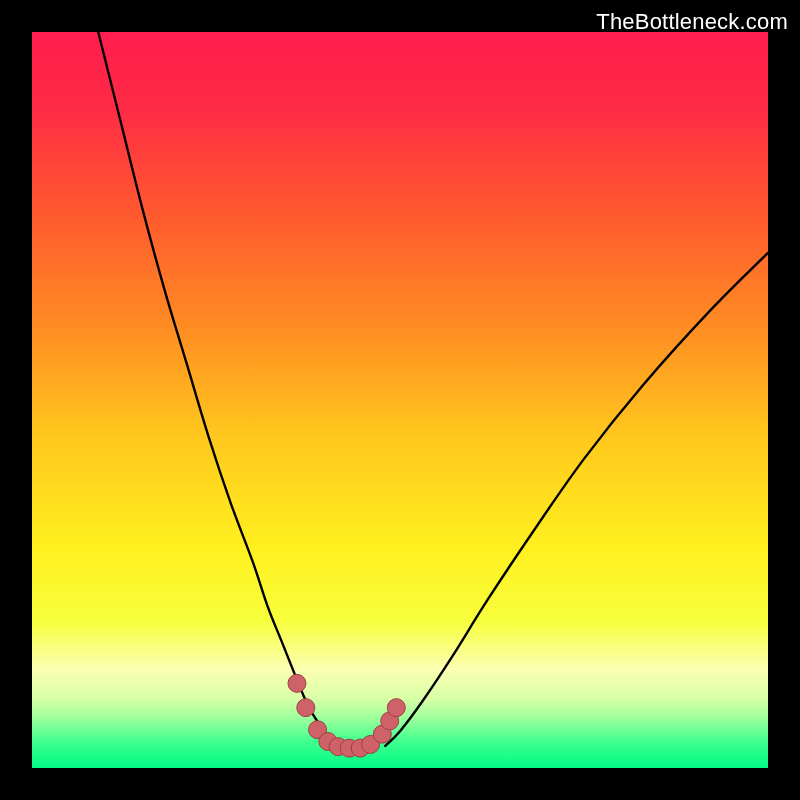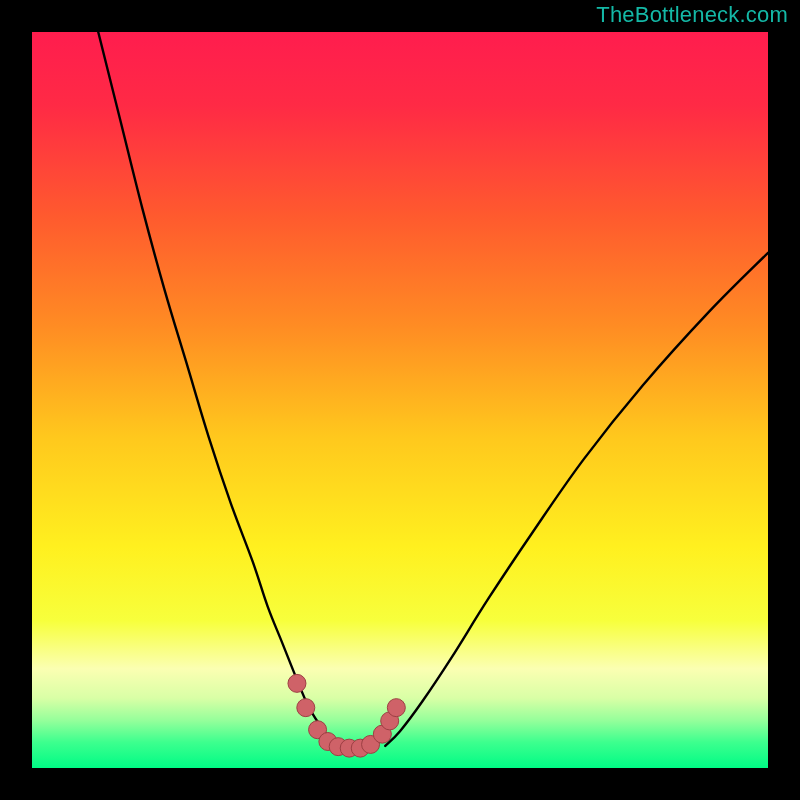--- a/index.html
+++ b/index.html
@@ -14,23 +14,23 @@
   .frame {
     position: absolute;
     left: 0;
     top: 0;
     width: 800px;
     height: 800px;
     background: #000;
   }
   .attribution {
     position: absolute;
-    top: 2px;
+    top: 9px;
     right: 12px;
-    color: #14b8a6;
+    color: #ffffff;
     font-size: 22px;
     font-weight: 400;
     letter-spacing: 0.2px;
   }
   .plot {
     position: absolute;
     left: 32px;
     top: 32px;
     width: 736px;
     height: 736px;

